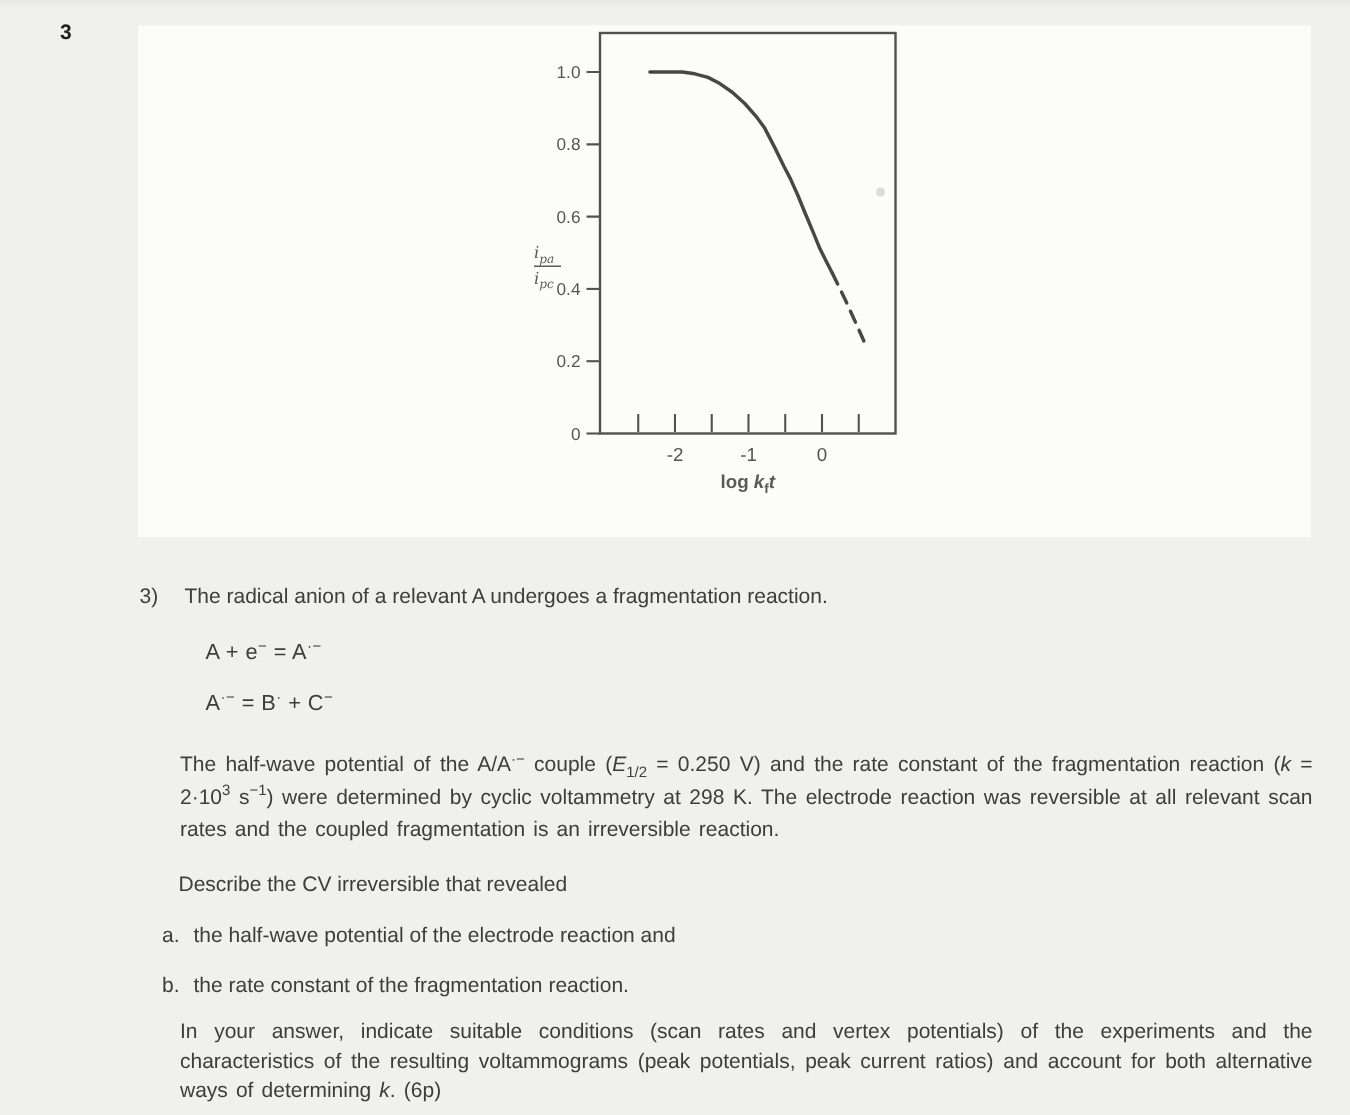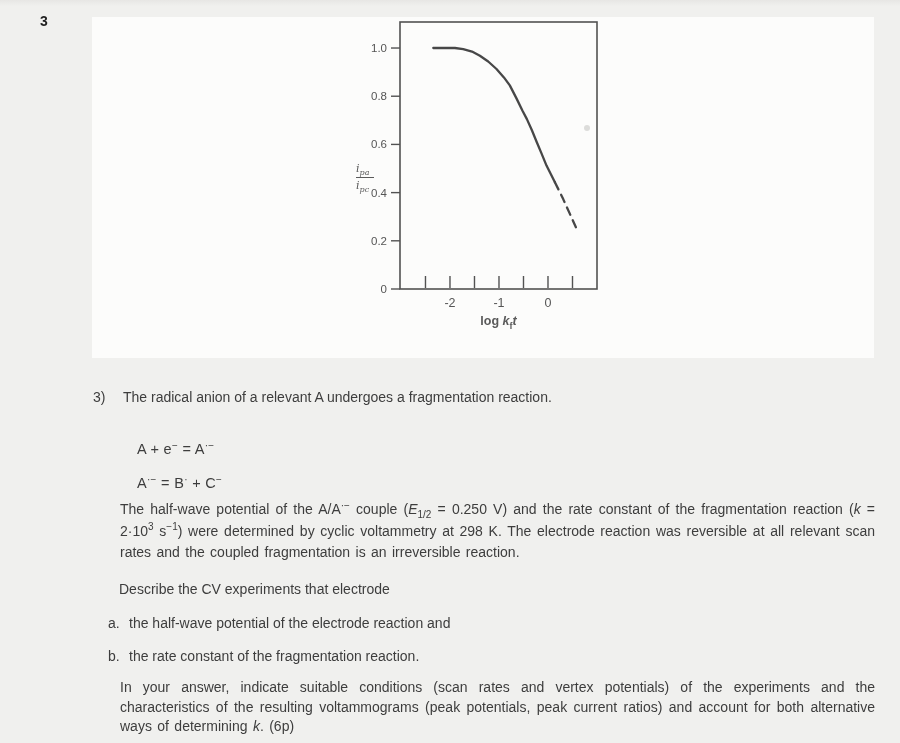--- a/index.html
+++ b/index.html
@@ -18,21 +18,21 @@
   .yfrac{position:absolute;left:264px;top:122px;display:flex;flex-direction:column;align-items:flex-start;
     font-family:"DejaVu Serif",serif;font-style:italic;font-size:11px;color:#5a5a5a;line-height:12px;margin-top:24px;}
   .yfrac sub{font-size:8px;font-style:italic;}
   .fbar{width:18px;height:1px;background:#5a5a5a;margin:2px 0;}
   .xlab{position:absolute;left:308px;top:297px;width:197px;text-align:center;
     font-size:12.5px;color:#5a5a5a;font-weight:bold;}
   .xlab .it{font-style:italic;}
   .xlab sub{font-size:9px;}
   .txt{position:absolute;white-space:nowrap;}
   .qnum{display:inline-block;width:30px;}
-  .eq{position:absolute;white-space:nowrap;font-size:14.5px;letter-spacing:.3px;margin-top:14px;}
+  .eq{position:absolute;white-space:nowrap;font-size:14.5px;letter-spacing:.3px;}
   sup{font-size:10px;line-height:0;position:relative;top:.5px;}
   sub{font-size:10px;line-height:0;}
   .para{position:absolute;width:755px;text-align:justify;white-space:normal;word-spacing:1.5px;}
   #p1{left:120px;top:499px;line-height:21.5px;}
   #p2{left:120px;top:678px;line-height:19.5px;}
   .ivar{font-style:italic;}
   .item .ilabel{display:inline-block;width:21px;}
 </style>
 </head>
 <body>
@@ -101,21 +101,21 @@
 </div>
 
 <div class="eq" style="left:137px;top:461px;">
   <span>A</span><sup>·−</sup><span> = B</span><sup>·</sup><span> + C</span><sup>−</sup>
 </div>
 
 <div class="para" id="p1">
   <span>The half-wave potential of the A/A</span><sup>·−</sup><span> couple (</span><span class="ivar">E</span><sub>1/2</sub><span> = 0.250 V) and the rate constant of the fragmentation reaction (</span><span class="ivar">k</span><span> = 2·10</span><sup>3</sup><span> s</span><sup>−1</sup><span>) were determined by cyclic voltammetry at 298 K. The electrode reaction was reversible at all relevant scan rates and the coupled fragmentation is an irreversible reaction.</span>
 </div>
 
-<div class="txt" style="left:119px;top:581px;">Describe the CV experiments that electrode</div>
+<div class="txt" style="left:119px;top:581px;">Describe the CV irreversible that revealed</div>
 
 <div class="txt item" style="left:108px;top:615px;">
   <span class="ilabel">a.</span><span>the half-wave potential of the electrode reaction and</span>
 </div>
 
 <div class="txt item" style="left:108px;top:648px;">
   <span class="ilabel">b.</span><span>the rate constant of the fragmentation reaction.</span>
 </div>
 
 <div class="para" id="p2">

